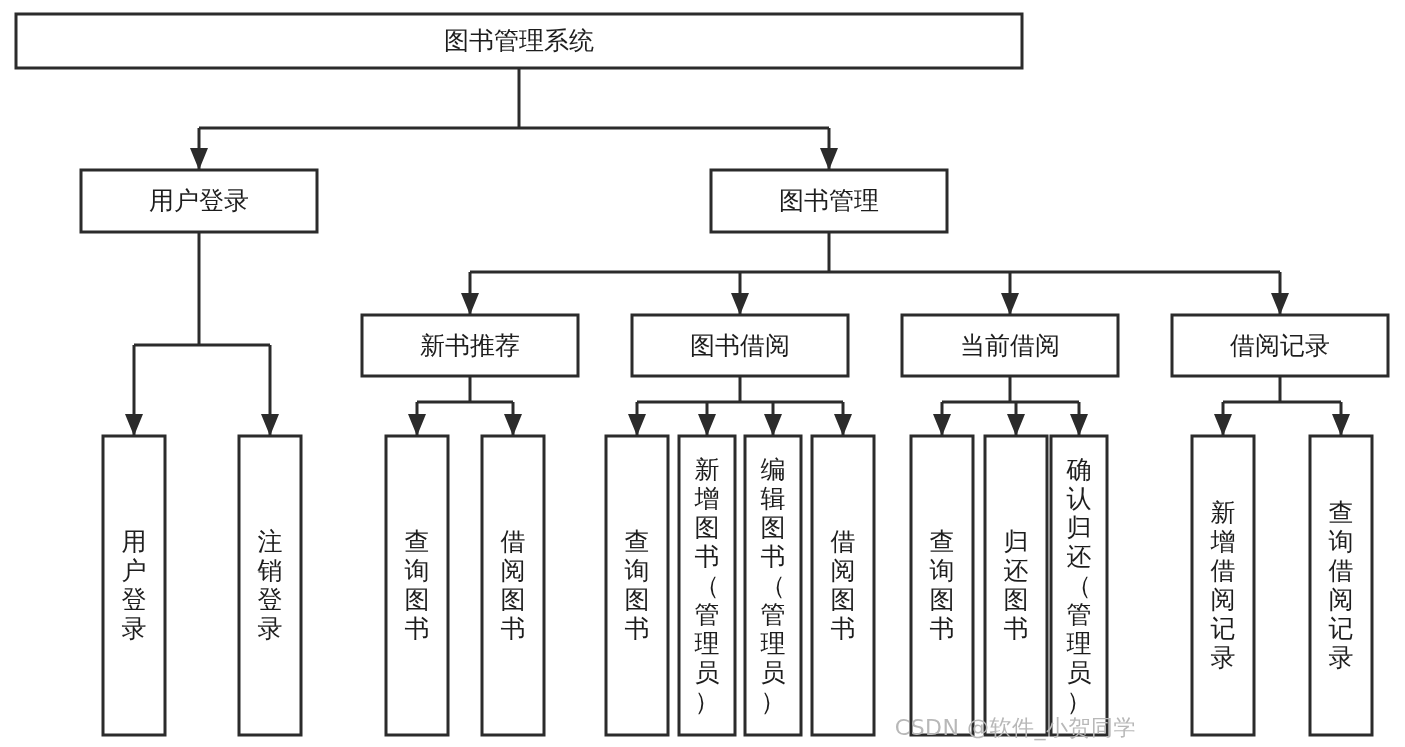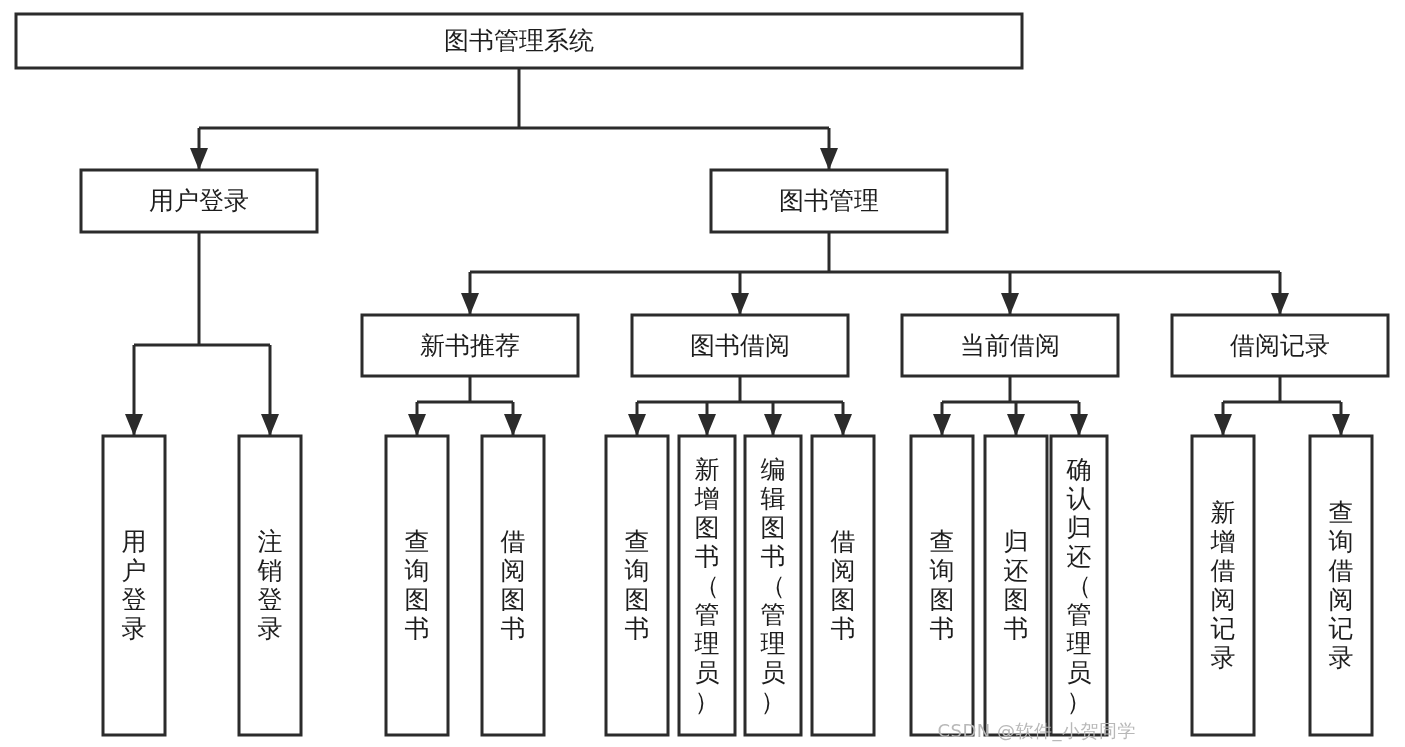--- a/index.html
+++ b/index.html
@@ -9,21 +9,21 @@
   svg#diagram{position:absolute;left:0;top:0;width:1405px;height:747px;}
   .nodebox{fill:#ffffff;stroke:#2b2b2b;stroke-width:3;}
   .connector{stroke:#2b2b2b;stroke-width:3;fill:none;stroke-linecap:butt;}
   .arrowhead{fill:#2b2b2b;stroke:none;}
   .hlabel{font-family:"DejaVu Sans","Liberation Sans",sans-serif;
           font-size:25px;fill:#1d1d1d;text-anchor:middle;dominant-baseline:middle;}
   .vlabel{font-family:"DejaVu Sans","Liberation Sans",sans-serif;
           font-size:25px;fill:#1d1d1d;text-anchor:middle;}
   .watermark{position:absolute;right:8px;bottom:4px;
              font-family:"DejaVu Sans","Liberation Sans",sans-serif;
-             font-size:18px;color:#b8b8b8;white-space:nowrap;letter-spacing:.5px;}
+             font-size:22px;color:#b8b8b8;white-space:nowrap;letter-spacing:.5px;}
 </style>
 </head>
 <body>
 
 <div id="stage">
   <svg id="diagram" viewBox="0 0 1405 747">
     <g id="connectors">
         <line x1="519" y1="68" x2="519" y2="128" class="connector"></line>
         <line x1="199" y1="128" x2="829" y2="128" class="connector"></line>
         <line x1="199" y1="128" x2="199" y2="169" class="connector"></line>

